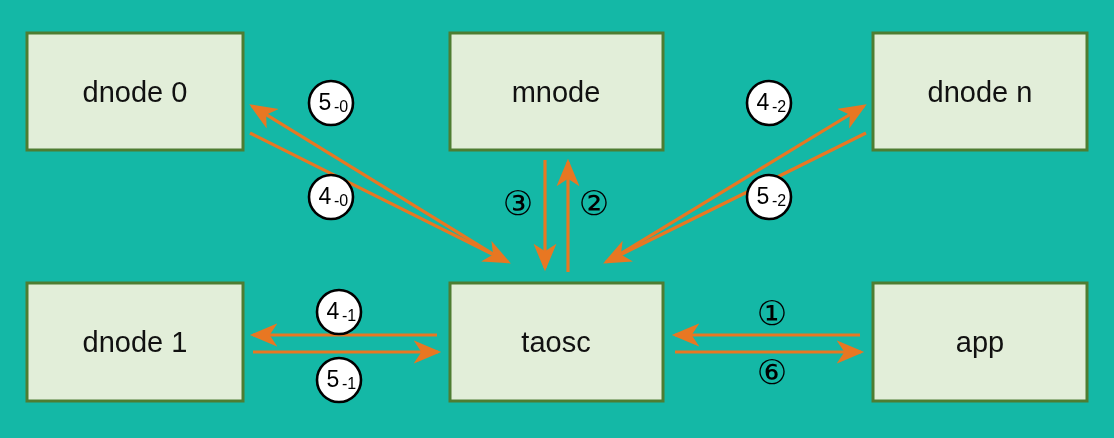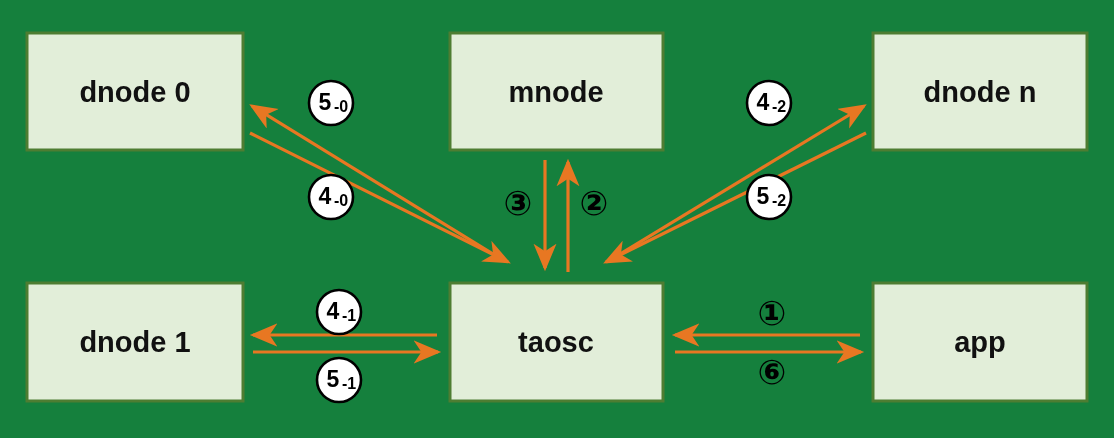--- a/index.html
+++ b/index.html
@@ -7,23 +7,22 @@
     padding: 0;
     background: #ffffff;
   }
   body {
     font-family: "Liberation Sans", sans-serif;
   }
   #diagram-root {
     position: relative;
     width: 1114px;
     height: 438px;
-    background: #15803d;
+    background: #14b8a6;
     overflow: hidden;
-    font-weight: bold;
   }
   svg#diagram-svg {
     position: absolute;
     left: 0;
     top: 0;
     width: 1114px;
     height: 438px;
     display: block;
   }
   .node-box-rect {

